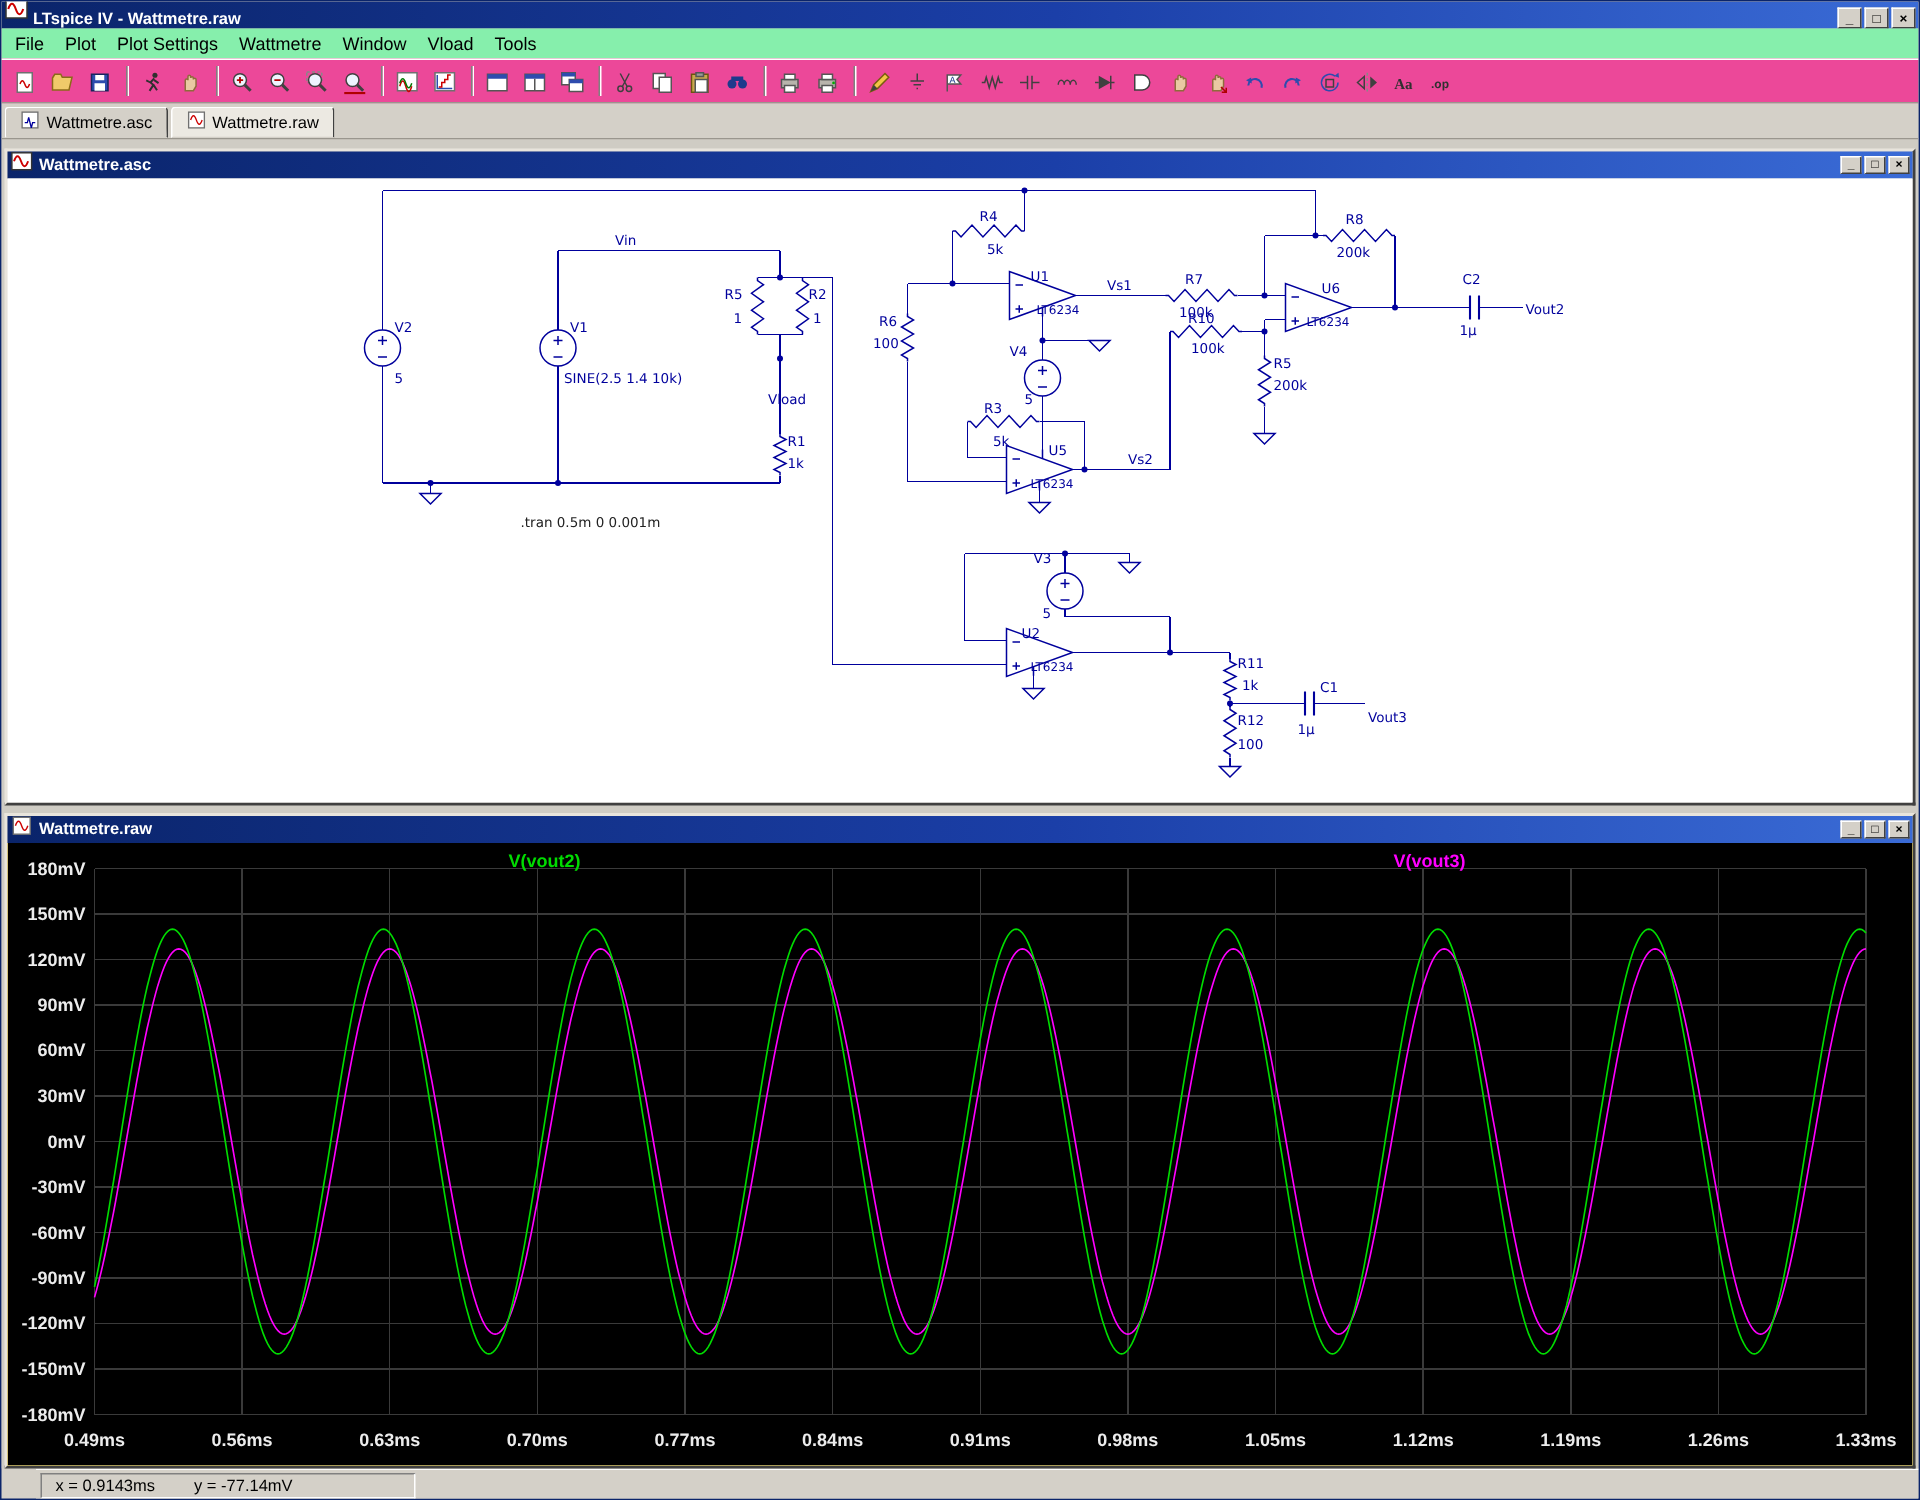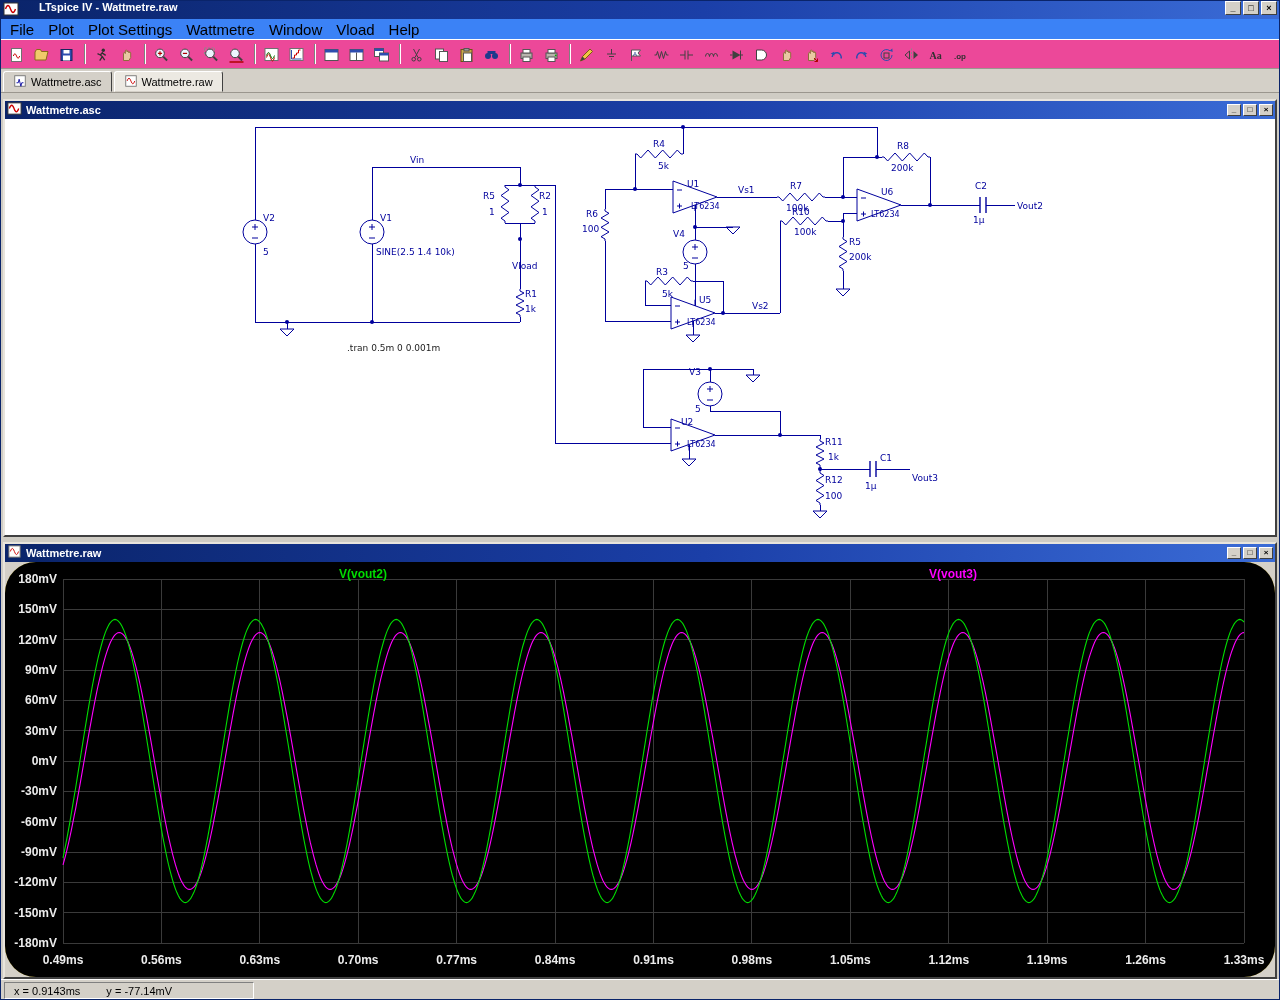--- a/index.html
+++ b/index.html
@@ -1,28 +1,28 @@
 <!DOCTYPE html>
 <html><head>
 <meta charset="utf-8">
 <style>
   html,body{margin:0;padding:0;background:#808080;}
   *{box-sizing:border-box;}
   .app{width:1280px;height:1000px;background:#d4d0c8;font-family:"Liberation Sans",sans-serif;
        display:flex;flex-direction:column;border:1px solid #0a246a;overflow:hidden;}
   
   .titlebar{height:18px;background:linear-gradient(90deg,#0a246a 0%,#1b3fa8 55%,#3a6bd6 100%);
-            display:flex;align-items:flex-start;gap:20px;padding:0 2px;flex:0 0 auto;}
+            display:flex;align-items:flex-end;gap:3px;padding:0 2px;flex:0 0 auto;}
   .title-text{color:#fff;font-size:11px;font-weight:bold;flex:1;white-space:nowrap;}
   .win-buttons{display:flex;gap:2px;}
   .winbtn{width:16px;height:14px;background:#d4d0c8;border:1px solid;border-color:#ffffff #404040 #404040 #ffffff;
           font:bold 9px "Liberation Sans",sans-serif;line-height:9px;padding:0;display:flex;align-items:center;justify-content:center;color:#000;}
   .cbtn{width:14px;height:12px;font-size:8px;line-height:8px;}
   
-  .menubar{height:20px;background:#3b82f6;display:flex;align-items:center;padding:0 2px;font-size:15px;flex:0 0 auto;text-align:center;}
+  .menubar{height:20px;background:#86efac;display:flex;align-items:center;padding:0 2px;font-size:12px;flex:0 0 auto;text-align:center;}
   .menu-item{padding:3px 7px;color:#000;}
   
   .toolbar{height:30px;background:#ec4899;display:flex;align-items:center;padding:2px 4px;
            border-top:1px solid #ffffff;border-bottom:1px solid #9a968e;flex:0 0 auto;}
   .tbtn{width:23px;height:22px;background:transparent;border:1px solid transparent;padding:1px 1px 0 1px;margin:0 1px;}
   .tbtn svg{display:block;}
   .tsep{width:2px;height:20px;border-left:1px solid #808080;border-right:1px solid #ffffff;margin:0 4px;}
   
   .tabbar{height:24px;background:#d4d0c8;display:flex;align-items:flex-end;gap:2px;padding:2px 2px 0 2px;
           border-bottom:1px solid #9a968e;flex:0 0 auto;}
@@ -33,25 +33,25 @@
   .mdi{position:relative;height:886px;background:#cfccc4;flex:0 0 auto;}
   .child{position:absolute;left:2px;width:1274px;background:#d4d0c8;border:2px solid;
          border-color:#e8e4dc #404040 #404040 #e8e4dc;}
   .child-title{height:18px;background:linear-gradient(90deg,#0a246a 0%,#1b3fa8 55%,#3a6bd6 100%);
                display:flex;align-items:center;gap:4px;padding:0 2px;}
   .child-title .t{color:#fff;font-size:11px;font-weight:bold;flex:1;}
   .child-content{height:calc(100% - 18px);overflow:hidden;}
   .schematic-window{top:6px;height:438px;}
   .schematic-window .child-content{background:#ffffff;}
   .plot-window{top:449px;height:437px;}
-  .plot-window .child-content{background:#fde047;border-radius:31px;}
+  .plot-window .child-content{background:#fde047;}
   svg.canvas{display:block;}
   
   .statusbar{height:22px;background:#d4d0c8;display:flex;align-items:center;gap:4px;padding:2px 3px;
-             border-top:1px solid #ffffff;flex:0 0 auto;}
+             border-top:1px solid #ffffff;flex:0 0 auto;margin-left:23px;}
   .status-panel{display:flex;align-items:center;gap:26px;height:17px;padding:0 9px;min-width:250px;
                 border:1px solid;border-color:#808080 #ffffff #ffffff #808080;font-size:11px;color:#000;}
 </style>
 </head>
 <body>
 
 <div class="app">
 
   <div class="titlebar">
     <span id="app-icon-main"><svg width="16" height="16" viewBox="0 0 16 16">
@@ -66,21 +66,21 @@
     </span>
   </div>
 
   <div class="menubar" id="menubar">
       <span class="menu-item">File</span>
       <span class="menu-item">Plot</span>
       <span class="menu-item">Plot Settings</span>
       <span class="menu-item">Wattmetre</span>
       <span class="menu-item">Window</span>
       <span class="menu-item">Vload</span>
-      <span class="menu-item">Help</span>
+      <span class="menu-item">Tools</span>
     </div>
 
   <div class="toolbar" id="toolbar">
       <button class="tbtn">
         <svg width="17" height="16" viewBox="0 0 16 16">
           <rect x="3" y="1.5" width="10" height="13" fill="#fff" stroke="#707070"></rect>
           <path d="M4.8 9 q1.6 -4.5 3.2 0 q1.6 4.5 3.2 0" fill="none" stroke="#cc0000"></path>
         </svg>
       </button>
       <button class="tbtn">

